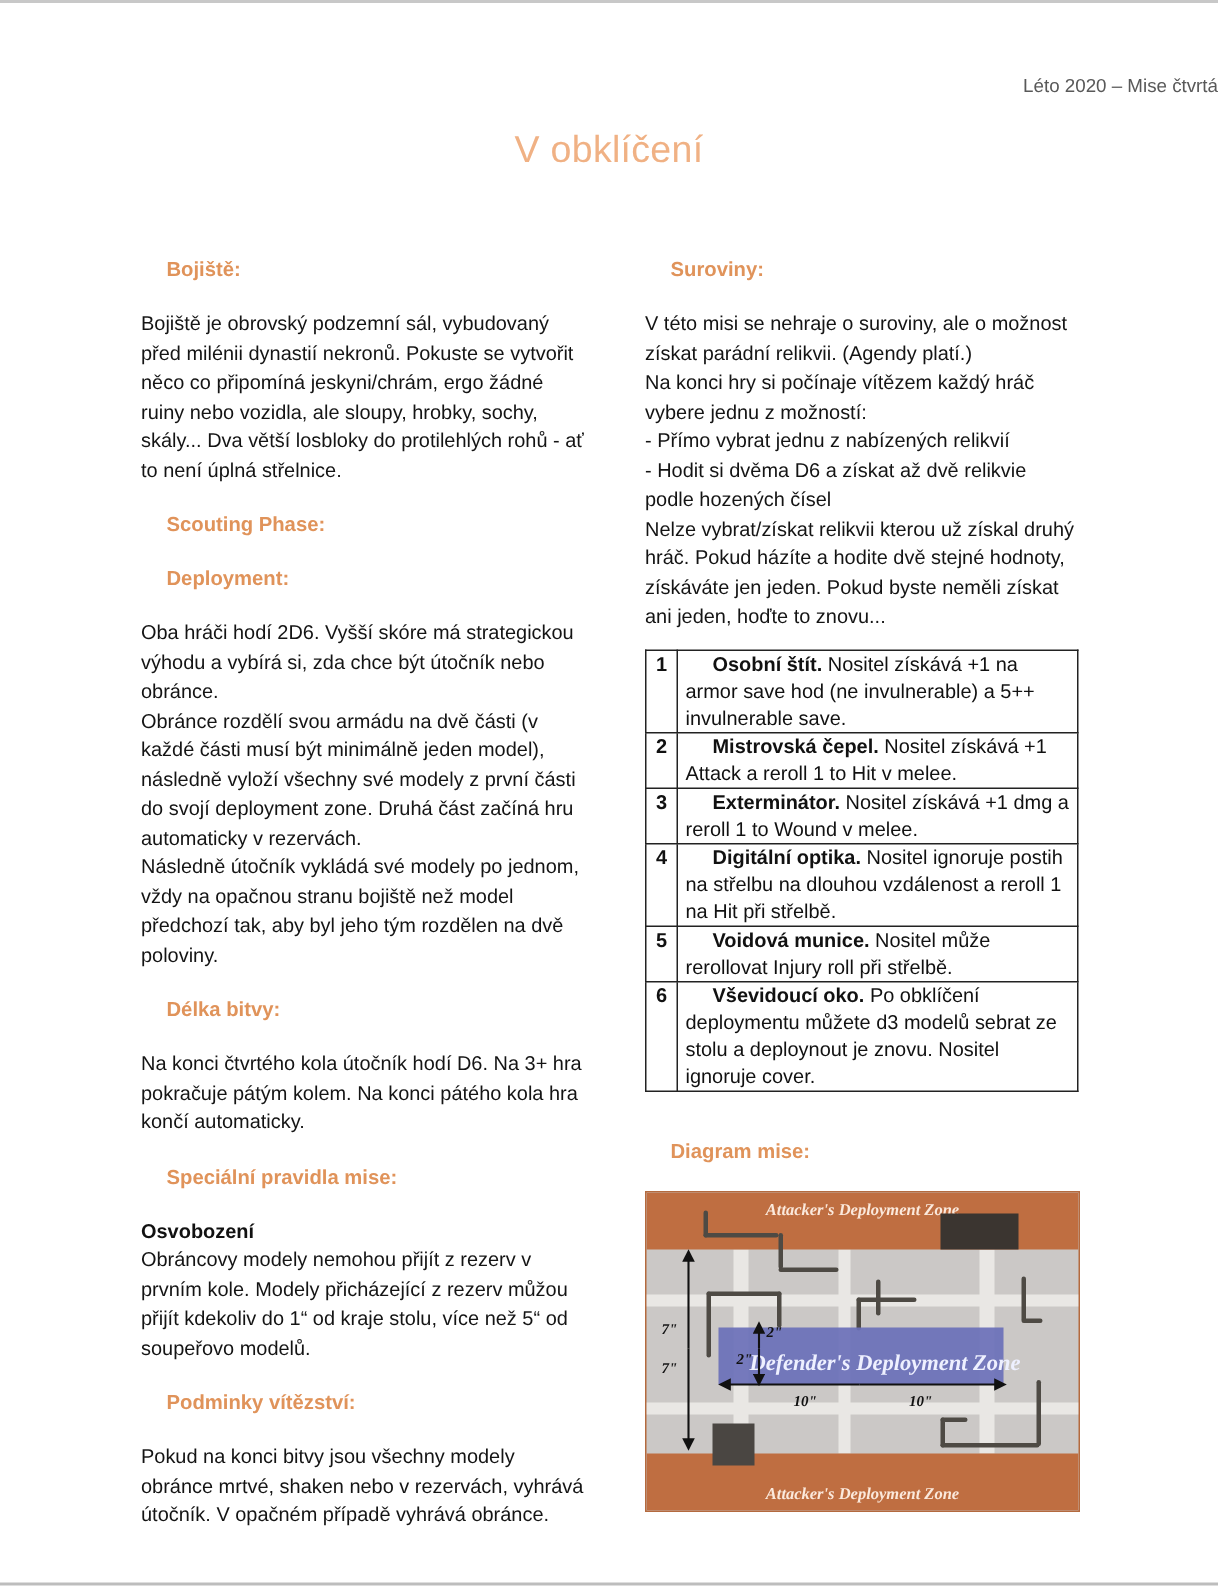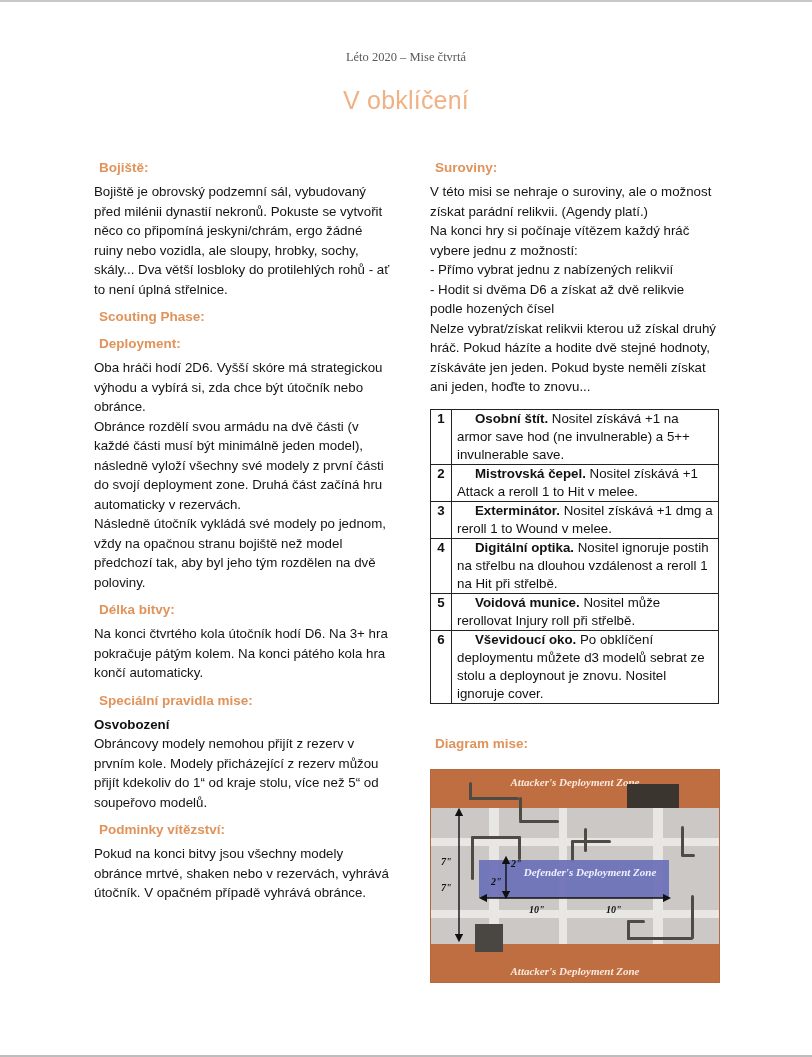--- a/index.html
+++ b/index.html
@@ -5,35 +5,35 @@
     html, body { margin: 0; padding: 0; background: #ffffff; }
     body {
       width: 812px; height: 1057px; position: relative; overflow: hidden;
       font-family: "Liberation Sans", sans-serif;
       color: #111111;
     }
     .top-rule { position: absolute; left: 0; top: 0; width: 812px; height: 2px; background: #c8c8c8; }
     .bottom-rule { position: absolute; left: 0; bottom: 0; width: 812px; height: 2px; background: #bdbdbd; }
 
     .subtitle {
-      position: absolute; left: 0; width: 812px; top: 50px; text-align: center;
-      font-size: 12.5px; color: #595959; font-family: Liberation Serif, serif;
+      position: absolute; left: 0; width: 812px; top: 50px; text-align: right;
+      font-size: 12.5px; color: #595959;
     }
     .title {
       position: absolute; left: 0; width: 812px; top: 86px; text-align: center;
       font-size: 25px; color: #f0b184; letter-spacing: 0.2px;
     }
 
     .col { position: absolute; top: 153px; }
     .col-left { left: 94px; width: 300px; }
     .col-right { left: 430px; width: 290px; }
 
     .heading {
       color: #e0935a; font-weight: bold; font-size: 13.5px; line-height: 19px;
-      margin: 5px;
+      margin: 17px;
     }
     .para {
       font-size: 13.3px; line-height: 19.5px; margin: 0; color: #141414;
     }
     .para b { font-weight: bold; }
     .section { margin-bottom: 8px; }
     .subhead { font-weight: bold; font-size: 13.3px; line-height: 19.5px; margin: 0; }
 
     table.relics {
       border-collapse: collapse; width: 289px; margin-top: 12px;
@@ -52,22 +52,22 @@
       border: 1px solid #b46a3e;
     }
     .zone-att-top { position: absolute; left: 0; top: 0; width: 100%; height: 38px; background: #bf6e41; }
     .zone-att-bot { position: absolute; left: 0; bottom: 0; width: 100%; height: 38px; background: #bf6e41; }
     .zone-label {
       position: absolute; width: 100%; text-align: center; color: #fbe9dc;
       font-family: "Liberation Serif", serif; font-style: italic; font-weight: bold; font-size: 11px;
     }
     .zone-def { position: absolute; left: 48px; top: 90px; width: 190px; height: 38px; background: #6a70b8; opacity: 0.92; }
     .zone-def-label {
-      position: absolute; left: 48px; top: 96px; width: 222px; text-align: center;
-      color: #eef0ff; font-family: "Liberation Serif", serif; font-style: italic; font-weight: bold; font-size: 11px;
+      position: absolute; left: 48px; top: 106px; width: 222px; text-align: center;
+      color: #eef0ff; font-family: "Liberation Serif", serif; font-style: italic; font-weight: bold; font-size: 15px;
     }
     .street { position: absolute; background: #e9e7e4; }
     .wall { position: absolute; background: #4e4a44; border-radius: 2px; }
     .ruin { position: absolute; background: #3b3530; }
     .measure {
       position: absolute; font-family: "Liberation Serif", serif; font-style: italic; font-weight: bold;
       font-size: 10px; color: #111;
     }
     .svg-overlay { position: absolute; left: 0; top: 0; }
   </style>

